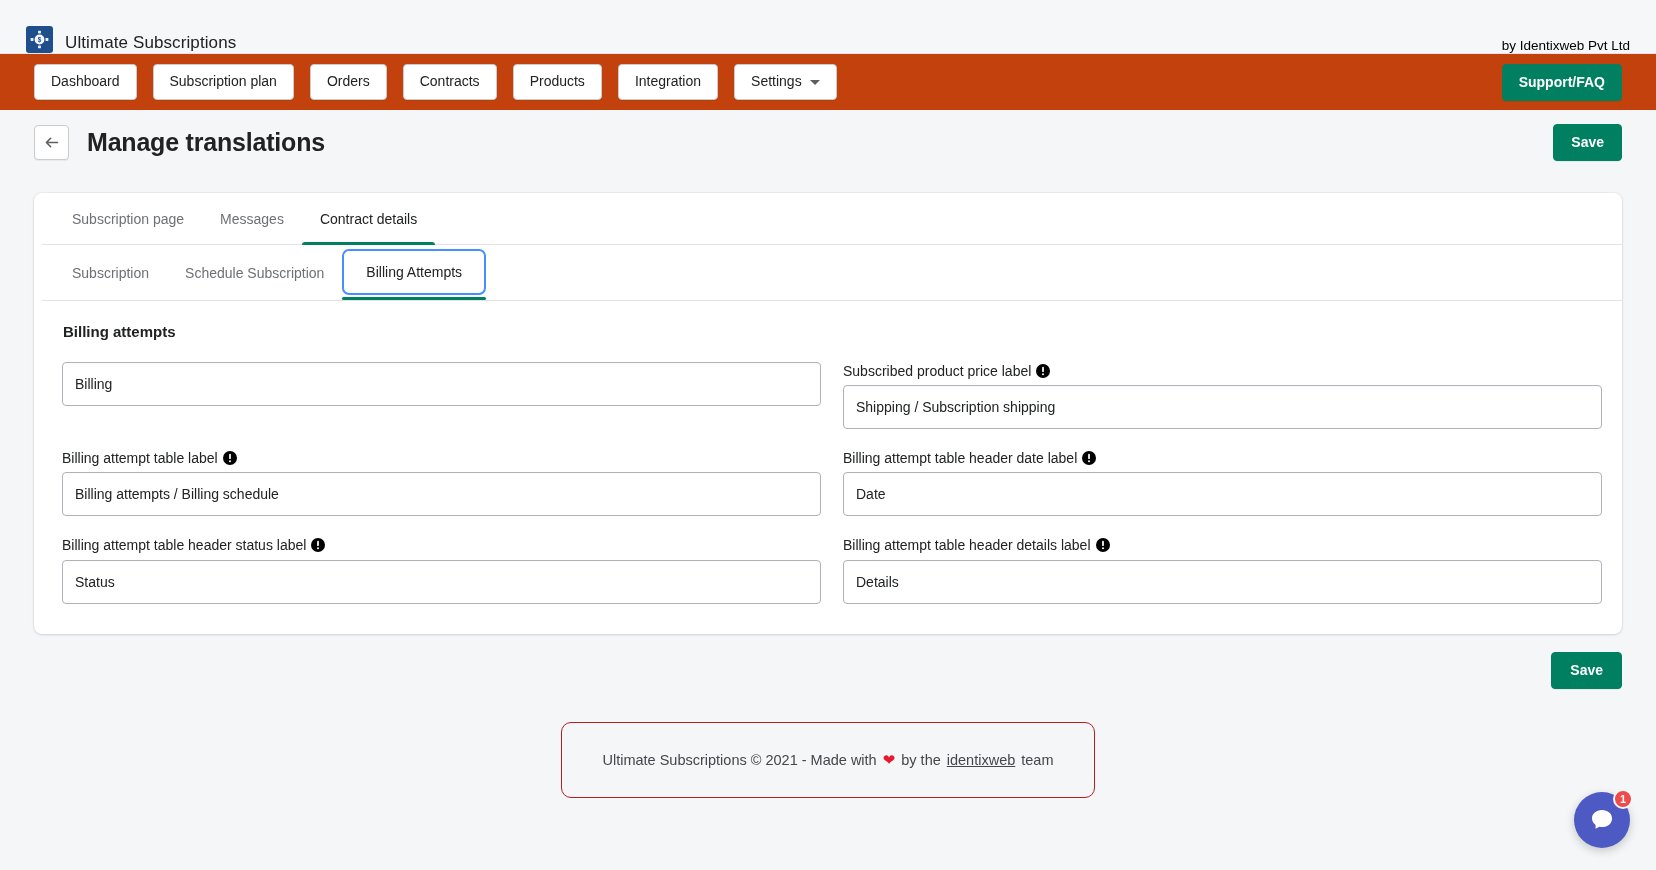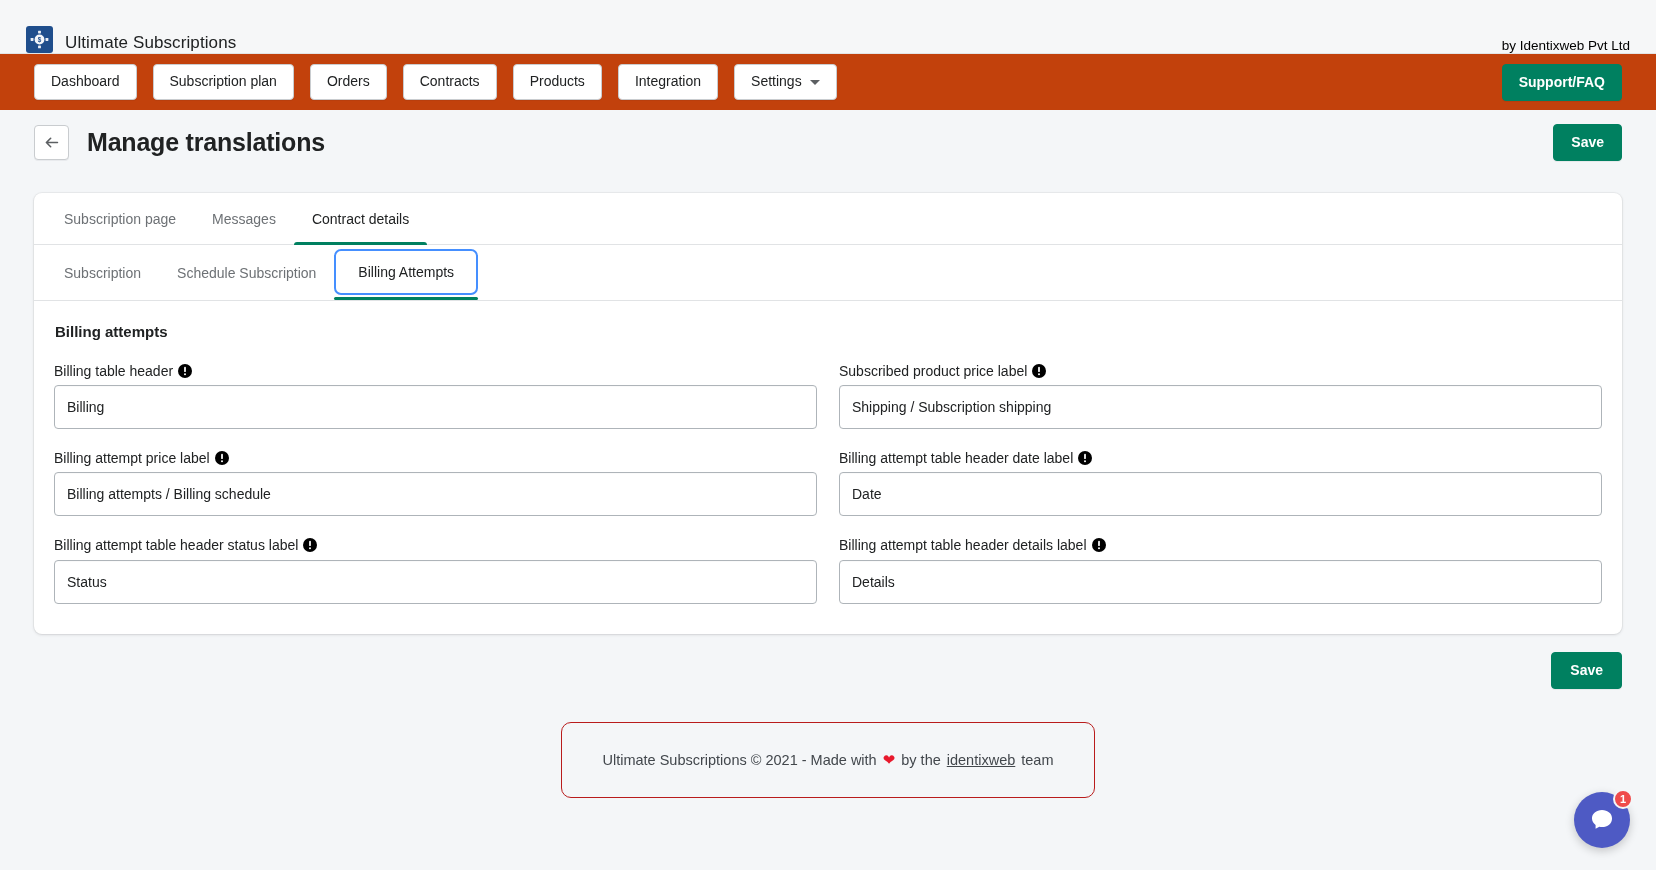--- a/index.html
+++ b/index.html
@@ -123,20 +123,21 @@
     font-family: "Liberation Sans", sans-serif;
   }
 
   
   .card {
     margin: 0 34px;
     background: #ffffff;
     border-radius: 8px;
     box-shadow: 0 0 0 1px rgba(63,63,68,0.05), 0 1px 3px rgba(63,63,68,0.15);
     overflow: visible;
+    padding-left: 8px;
   }
 
   
   .tabs-primary {
     display: flex;
     align-items: stretch;
     border-bottom: 1px solid #e1e3e5;
     padding: 0 12px;
     height: 52px;
   }
@@ -384,46 +385,38 @@
       <span>Billing Attempts</span>
     </div>
   </div>
 
   <div class="card-body">
     <div class="section-title">Billing attempts</div>
 
     <div class="form-grid">
 
       <div>
-        <div class="field-label">
-          <span>Billing table header</span>
-          <svg class="info-icon" viewBox="0 0 16 16">
-            <circle cx="8" cy="8" r="8" fill="#000000"></circle>
-            <rect x="7" y="3.2" width="2" height="6" rx="1" fill="#ffffff"></rect>
-            <circle cx="8" cy="11.6" r="1.15" fill="#ffffff"></circle>
-          </svg>
-        </div>
         <input class="text-input" type="text" value="Billing" style="">
       </div>
 
       <div>
         <div class="field-label">
           <span>Subscribed product price label</span>
           <svg class="info-icon" viewBox="0 0 16 16">
             <circle cx="8" cy="8" r="8" fill="#000000"></circle>
             <rect x="7" y="3.2" width="2" height="6" rx="1" fill="#ffffff"></rect>
             <circle cx="8" cy="11.6" r="1.15" fill="#ffffff"></circle>
           </svg>
         </div>
         <input class="text-input" type="text" value="Shipping / Subscription shipping" style="">
       </div>
 
       <div>
         <div class="field-label">
-          <span>Billing attempt price label</span>
+          <span>Billing attempt table label</span>
           <svg class="info-icon" viewBox="0 0 16 16">
             <circle cx="8" cy="8" r="8" fill="#000000"></circle>
             <rect x="7" y="3.2" width="2" height="6" rx="1" fill="#ffffff"></rect>
             <circle cx="8" cy="11.6" r="1.15" fill="#ffffff"></circle>
           </svg>
         </div>
         <input class="text-input" type="text" value="Billing attempts / Billing schedule" style="">
       </div>
 
       <div>

